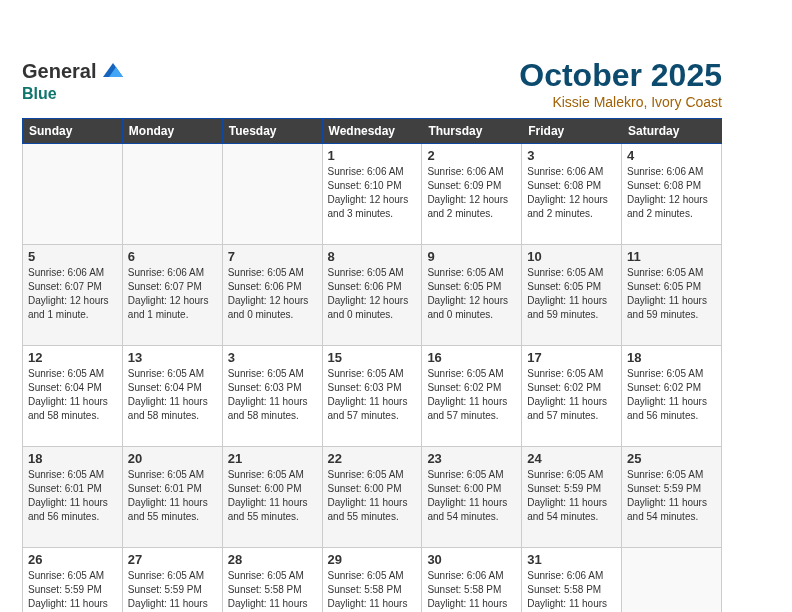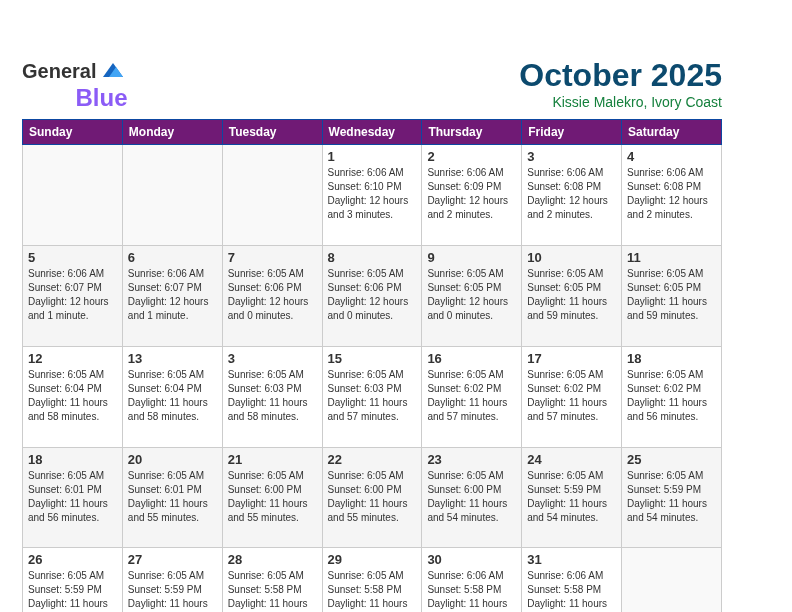--- a/index.html
+++ b/index.html
@@ -36,31 +36,31 @@
     .title-area {
       text-align: right;
     }
     .month-title {
       font-size: 32px;
       font-weight: bold;
       color: #0c4a6e;
     }
     .location {
       font-size: 14px;
-      color: #15803d;
+      color: #a16207;
     }
     .calendar {
       flex: 1;
       border: 1px solid #ccc;
       border-collapse: collapse;
       width: 100%;
       table-layout: fixed;
     }
     .calendar th {
-      background-color: #701a75;
+      background-color: #404040;
       color: white;
       text-align: left;
       padding: 5px 6px;
       font-size: 12px;
       font-weight: bold;
       border: 1px solid #0d47a1;
     }
     .calendar td {
       vertical-align: top;
       padding: 4px 5px;
@@ -95,21 +95,21 @@
   <div class="header">
     <div class="logo">
       <div>
         <div style="display:flex;align-items:center;">
           <div style="font-size:20px;font-weight:bold;color:#333;line-height:1.1;">General</div>
           <svg class="logo-icon" viewBox="0 0 28 28" xmlns="http://www.w3.org/2000/svg">
             <polygon points="4,20 14,6 24,20" fill="#1565c0"></polygon>
             <polygon points="10,20 17,10 24,20" fill="#42a5f5"></polygon>
           </svg>
         </div>
-        <div style="font-size:24px;font-weight:bold;color:#8b5cf6;line-height:1.1;text-align:right;">Blue</div>
+        <div style="font-size:16px;font-weight:bold;color:#0f766e;line-height:1.1;">Blue</div>
       </div>
     </div>
     <div class="title-area">
       <div class="month-title">October 2025</div>
       <div class="location">Kissie Malekro, Ivory Coast</div>
     </div>
   </div>
 
   <table class="calendar">
     <thead>

